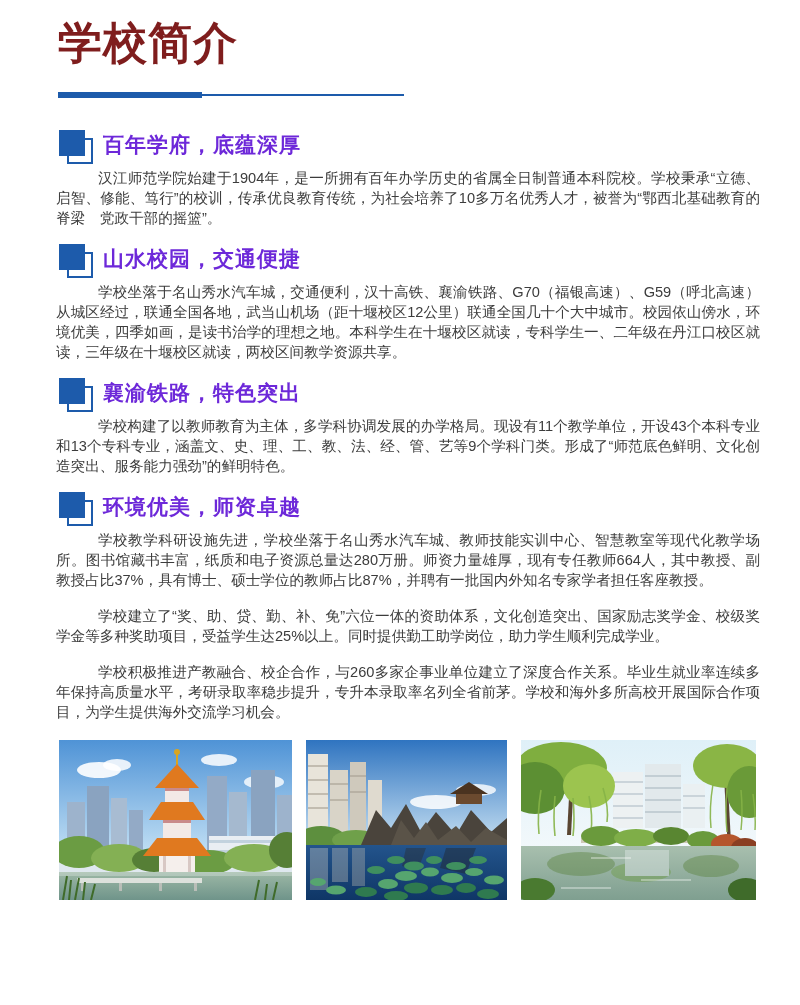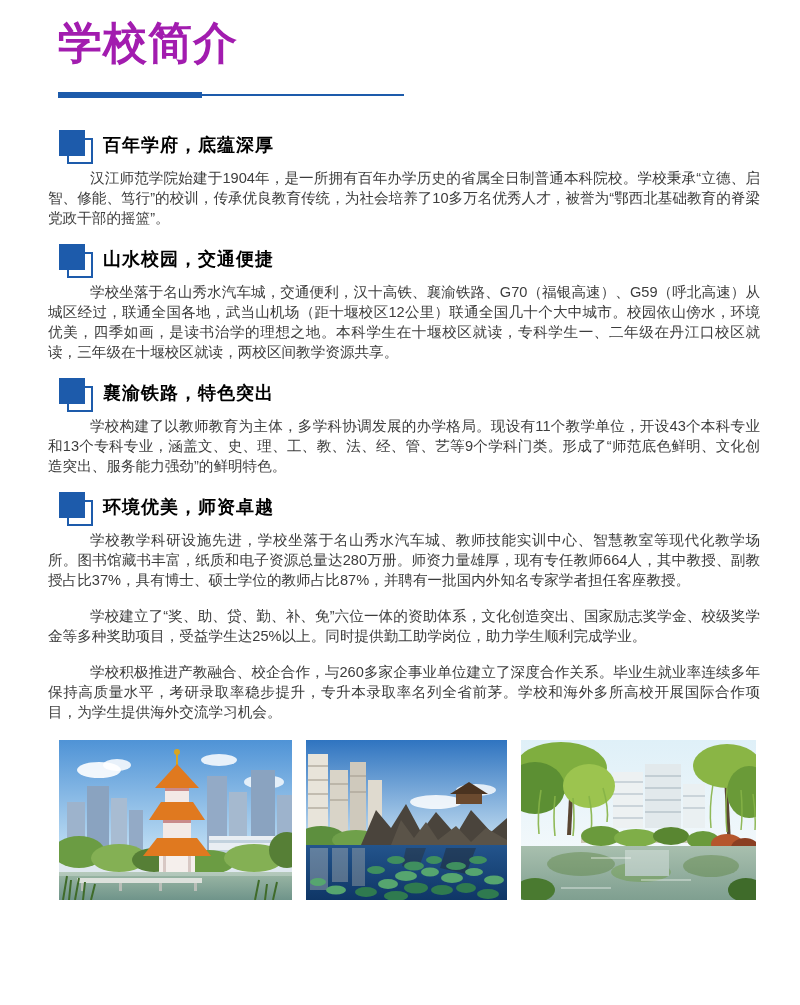--- a/index.html
+++ b/index.html
@@ -2,37 +2,37 @@
 <html><head>
 <meta charset="utf-8">
 <style>
   html,body{margin:0;padding:0;background:#ffffff;}
   .page{
     position:relative;width:800px;height:1005px;background:#ffffff;overflow:hidden;
     font-family:"Liberation Sans","DejaVu Sans",sans-serif;
   }
   .page-title{
     margin:18px 0 0 58px;font-size:44px;line-height:50px;font-weight:bold;
-    color:#a21caf;letter-spacing:1px;
+    color:#7f1d1d;letter-spacing:1px;
   }
   .title-divider{position:relative;margin:24px 0 0 58px;width:346px;height:6px;}
   .title-divider .thick{position:absolute;left:0;top:0;width:144px;height:6px;background:#1d5bab;}
   .title-divider .thin{position:absolute;left:144px;top:2px;width:202px;height:2px;background:#1d5bab;}
   .section{margin:16px 40px 0 40px;}
   .section.first{margin-top:32px;}
   .sec-head{position:relative;height:34px;margin-left:19px;}
   .sq-icon{position:absolute;left:0;top:0;width:34px;height:34px;}
   .sq-back{position:absolute;left:8px;top:8px;width:22px;height:22px;border:2px solid #1d5bab;background:#ffffff;}
   .sq-front{position:absolute;left:0;top:0;width:26px;height:26px;background:#1d5bab;}
   .sec-head h2{
-    margin:0 0 0 44px;font-size:18px;line-height:30px;font-weight:bold;color:#000000;
+    margin:0 0 0 44px;font-size:21px;line-height:30px;font-weight:bold;color:#6d28d9;
     letter-spacing:1px;
   }
   .sec-body{
-    margin:4px 0 0 8px;font-size:14.6px;line-height:20px;color:#3c3c3c;
+    margin:4px 0 0 16px;font-size:14.6px;line-height:20px;color:#3c3c3c;
     text-align:justify;text-indent:42px;
   }
   .photo-row{margin:18px 0 0 59px;display:flex;gap:14px;}
   .photo{height:160px;overflow:hidden;background:#dfe8ef;}
   .photo svg{display:block;width:100%;height:100%;}
   .photo.p1{width:233px;}
   .photo.p2{width:201px;}
   .photo.p3{width:235px;}
 </style>
 </head>

